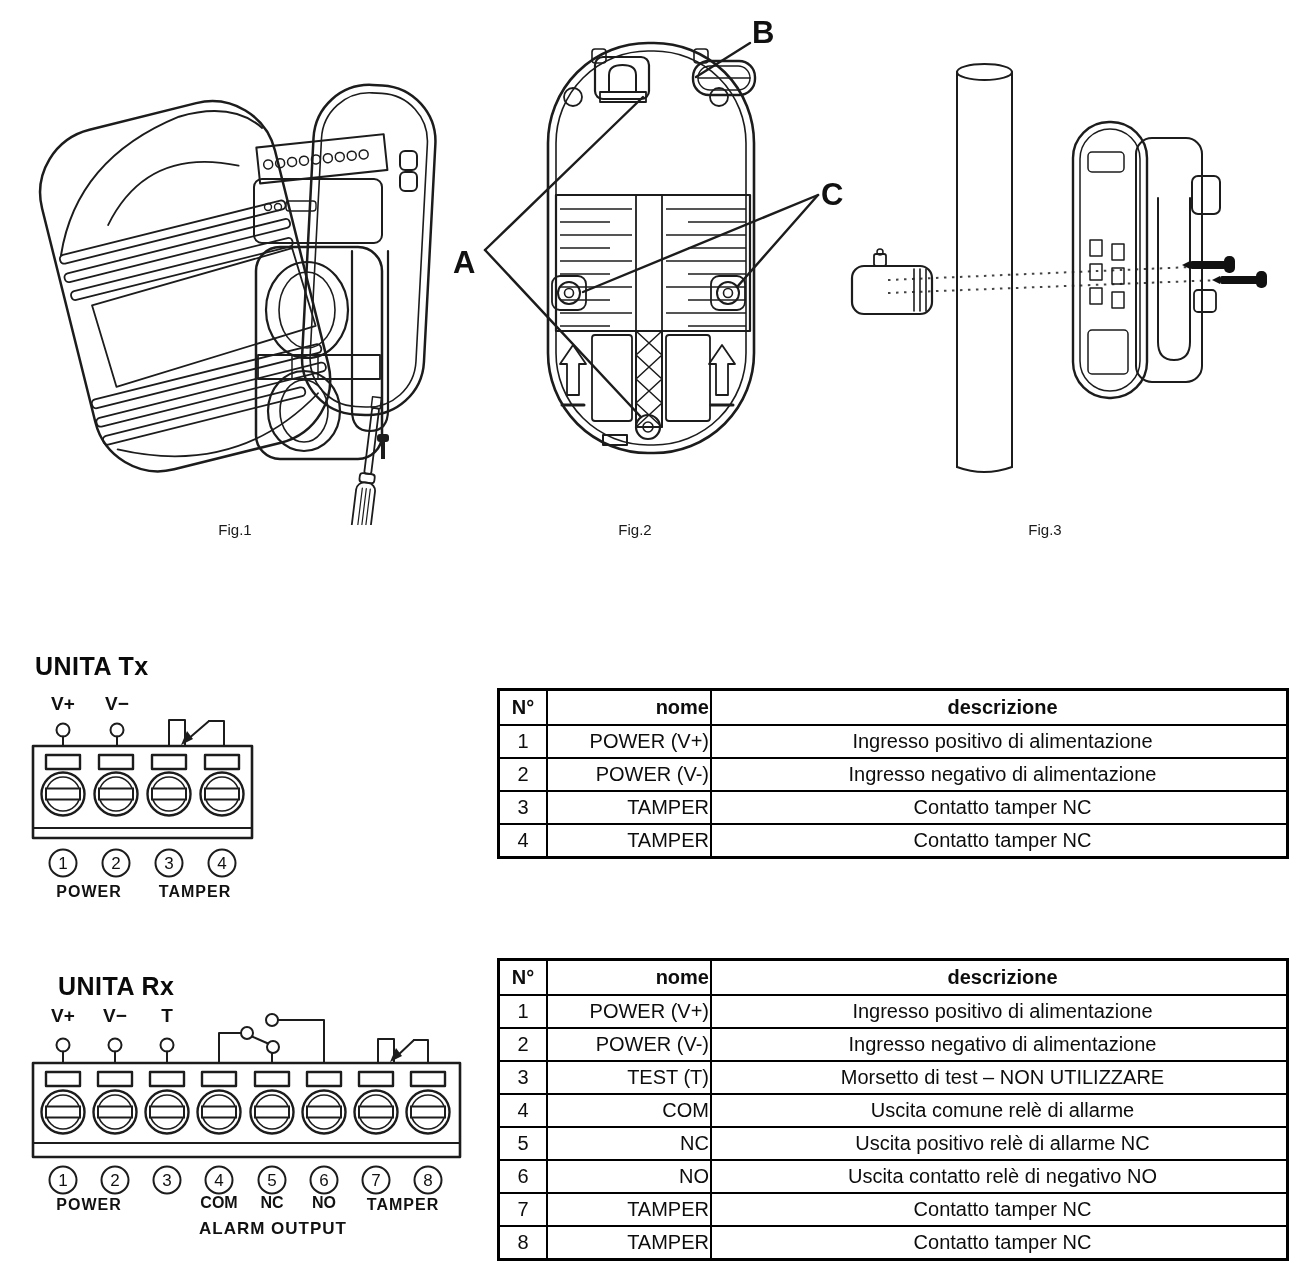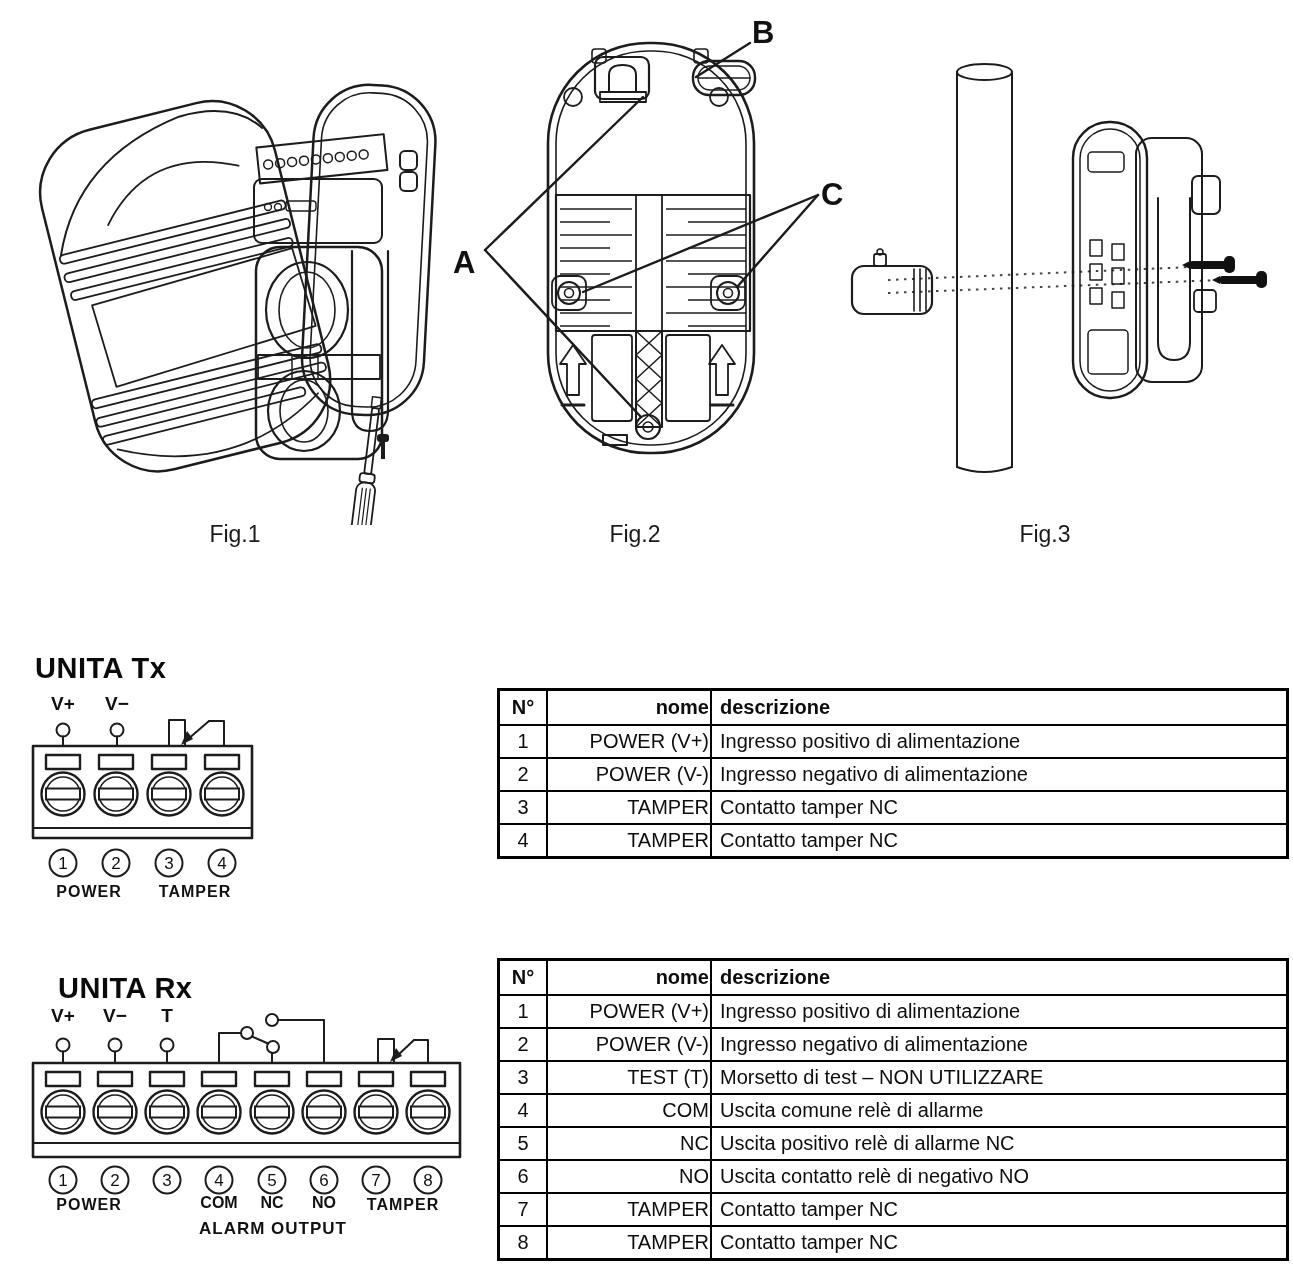--- a/index.html
+++ b/index.html
@@ -2,30 +2,30 @@
 <html><head>
 <meta charset="utf-8">
 <style>
   html,body{margin:0;padding:0;background:#fff;}
   .canvas{position:relative;width:1293px;height:1285px;background:#ffffff;overflow:hidden;
           font-family:"Liberation Sans",sans-serif;color:#000;}
   .abs{position:absolute;}
   svg{display:block;}
   svg text{font-family:"Liberation Sans",sans-serif;fill:#111;}
   .line{stroke:#1c1c1c;fill:none;stroke-linecap:round;stroke-linejoin:round;}
-  .caption{position:absolute;width:130px;text-align:center;font-size:23px;color:#1a1a1a;}
-  .section-title{position:absolute;font-size:29px;font-weight:bold;letter-spacing:.5px;color:#0a0a0a;}
+  .caption{position:absolute;width:130px;text-align:center;font-size:15px;color:#1a1a1a;}
+  .section-title{position:absolute;font-size:25px;font-weight:bold;letter-spacing:.5px;color:#0a0a0a;}
   table.spec{position:absolute;border-collapse:collapse;table-layout:fixed;background:#fff;border:3px solid #000;}
   .spec th,.spec td{border:2px solid #000;font-size:20px;color:#0d0d0d;overflow:hidden;white-space:nowrap;}
   .spec th{font-weight:bold;height:31px;}
   .spec td{height:29px;}
   .col-num{width:44px;text-align:center;}
   .col-nome{width:160px;text-align:right;}
-  .col-desc{width:565px;text-align:left;padding-left:8px;}
-  .spec th.col-desc{text-align:left;}
+  .col-desc{width:565px;text-align:center;padding-left:8px;}
+  .spec th.col-desc{text-align:center;}
 </style>
 </head>
 <body>
 
 <div class="canvas">
 
   <svg class="abs" style="left:30px;top:55px;" width="430" height="470" viewBox="0 0 430 470">
     <g transform="rotate(-14 160 230)">
       <rect class="line" x="35" y="55" width="240" height="350" rx="65" stroke-width="2.5"></rect>
       <path class="line" d="M42,170 Q80,80 190,64 Q245,62 268,95" stroke-width="2"></path>

